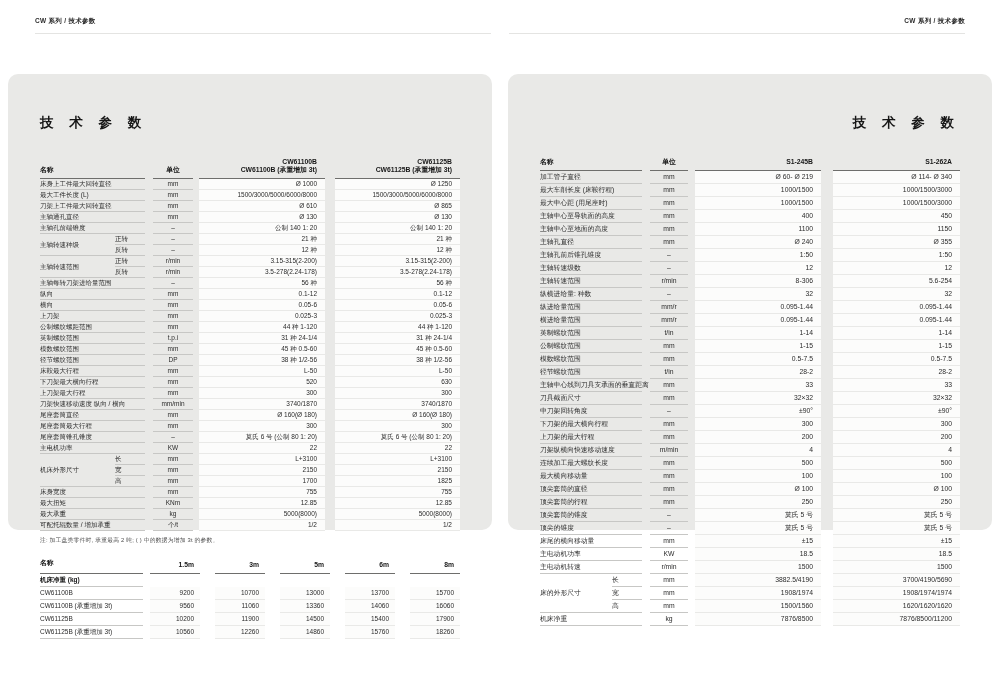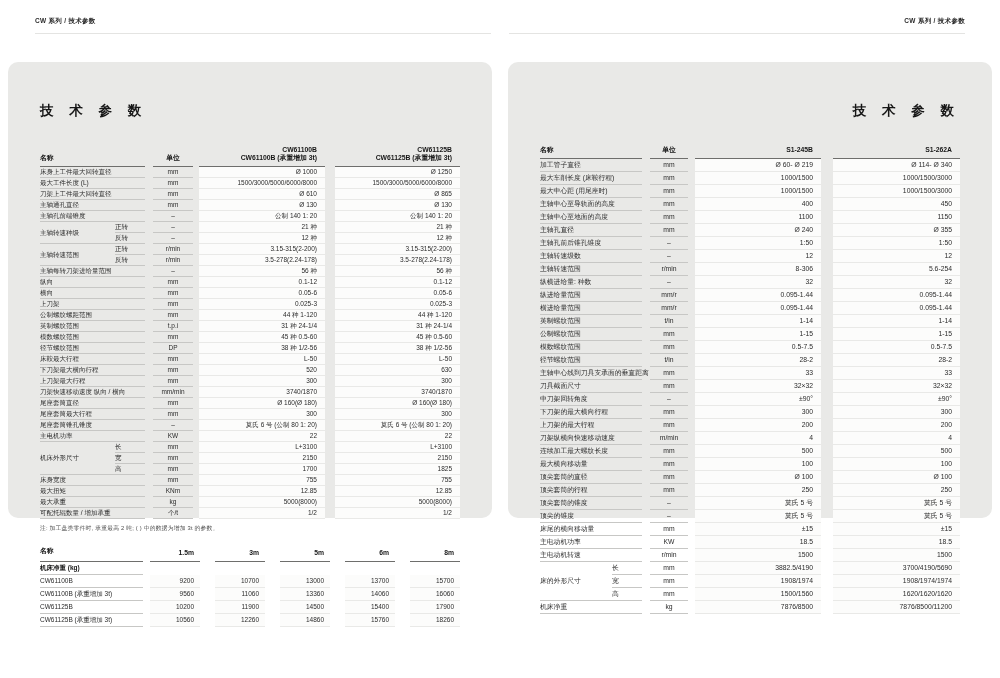--- a/index.html
+++ b/index.html
@@ -14,21 +14,21 @@
     position:absolute; top:17px; font-size:6.5px; font-weight:bold;
     color:#2a2a2a; letter-spacing:0.3px;
   }
   .crumb.l { left:35px; }
   .crumb.r { right:35px; }
   .toprule { position:absolute; top:33px; height:1px; background:#e4e4e2; width:456px; }
   .toprule.l { left:35px; }
   .toprule.r { right:35px; }
 
   .panel {
-    position:absolute; top:62px; width:484px; height:456px;
+    position:absolute; top:74px; width:484px; height:456px;
     background:#e9e9e7; border-radius:10px;
     box-sizing:border-box; padding:40px 32px 0 32px;
   }
   .panel.left  { left:8px; }
   .panel.right { left:508px; }
 
   .title { margin:0; font-size:13.5px; font-weight:bold; letter-spacing:6px; color:#161616; }
   .panel.right .title { text-align:right; }
 
   table { border-collapse:collapse; table-layout:fixed; width:420px; }

